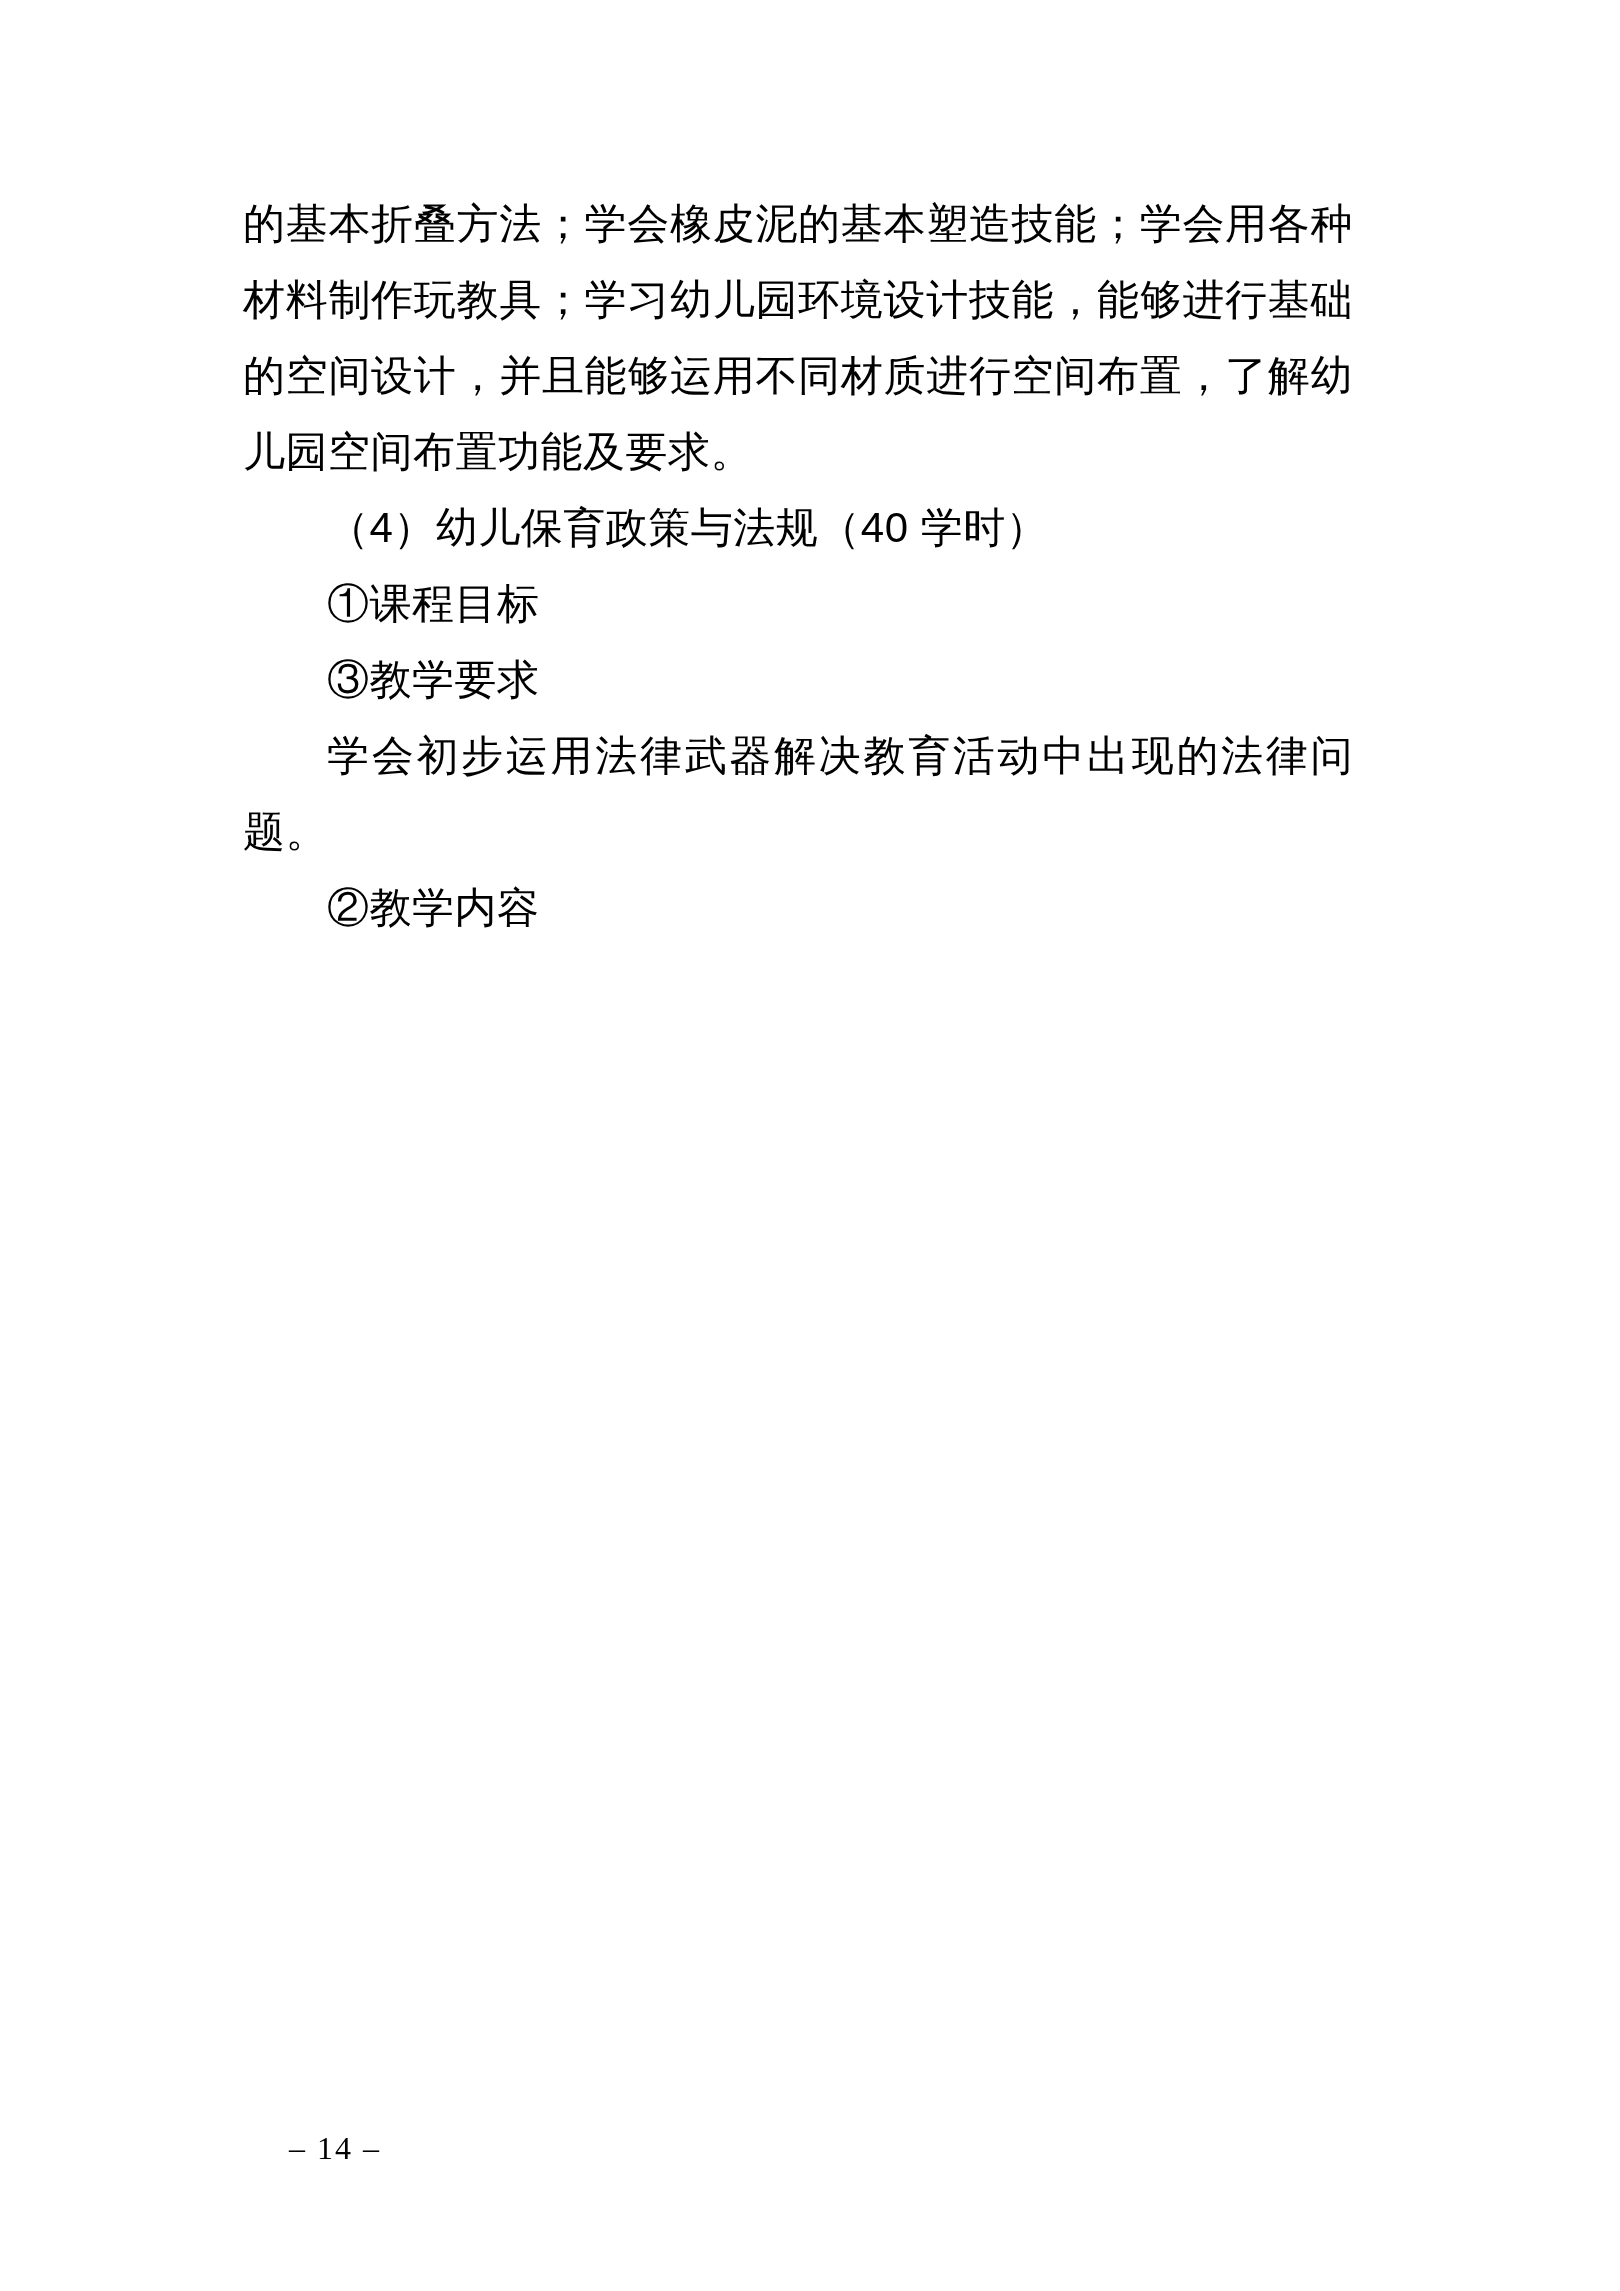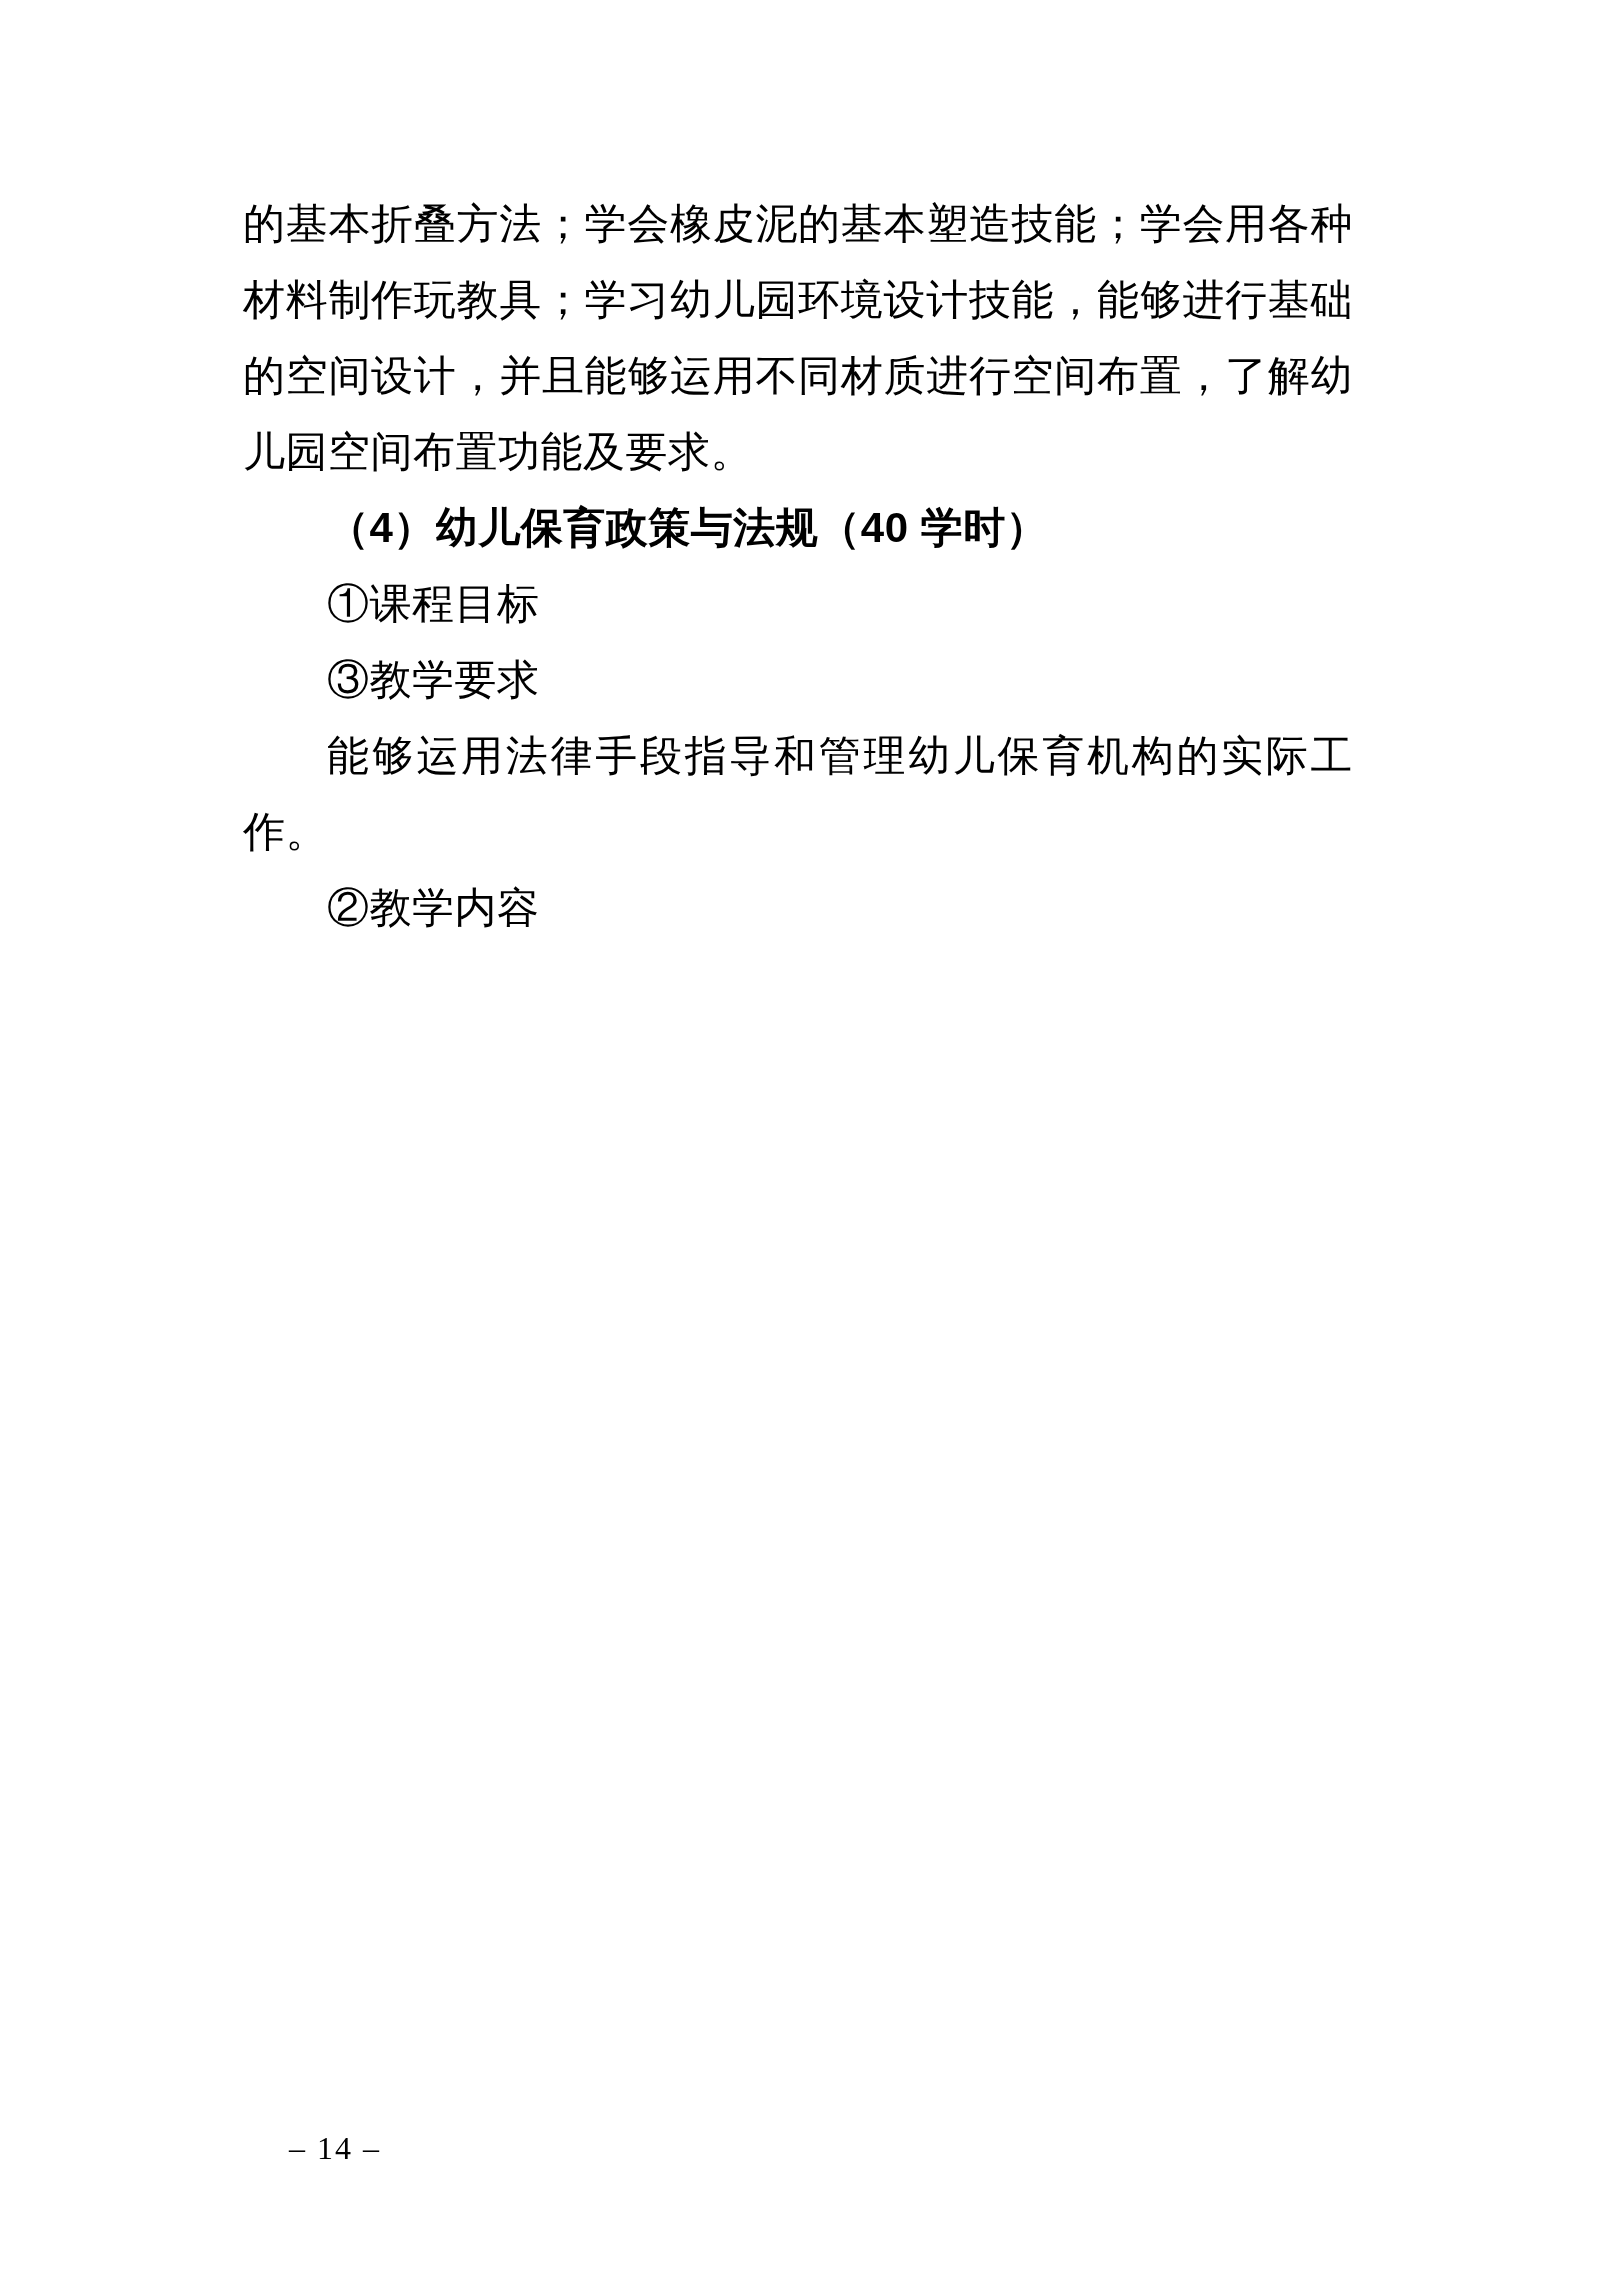--- a/index.html
+++ b/index.html
@@ -27,21 +27,21 @@
     text-justify: inter-ideograph;
     letter-spacing: 0.5px;
   }
   .content p {
     margin: 0;
     padding: 0;
     word-break: break-all;
   }
   .indent { text-indent: 2em; }
   .heading {
-    font-weight: bold;
+    font-weight: normal;
     font-family: "Liberation Sans", "DejaVu Sans", sans-serif;
   }
   .footer {
     position: absolute;
     left: 241px;
     top: 2129px;
     font-size: 32px;
     line-height: 39px;
     letter-spacing: 2px;
     color: #000000;
@@ -50,18 +50,18 @@
 </style>
 </head>
 <body>
 
 <div class="page">
   <div class="content">
     <p>的基本折叠方法；学会橡皮泥的基本塑造技能；学会用各种材料制作玩教具；学习幼儿园环境设计技能，能够进行基础的空间设计，并且能够运用不同材质进行空间布置，了解幼儿园空间布置功能及要求。</p>
     <p class="indent heading">（4）幼儿保育政策与法规（40 学时）</p>
     <p class="indent">①课程目标</p>
     <p class="indent">③教学要求</p>
-    <p class="indent">能够运用法律手段指导和管理幼儿保育机构的实际工作。</p>
+    <p class="indent">学会初步运用法律武器解决教育活动中出现的法律问题。</p>
     <p class="indent">②教学内容</p>
   </div>
   <div class="footer">– 14 –</div>
 </div>
 
 
 </body></html>

